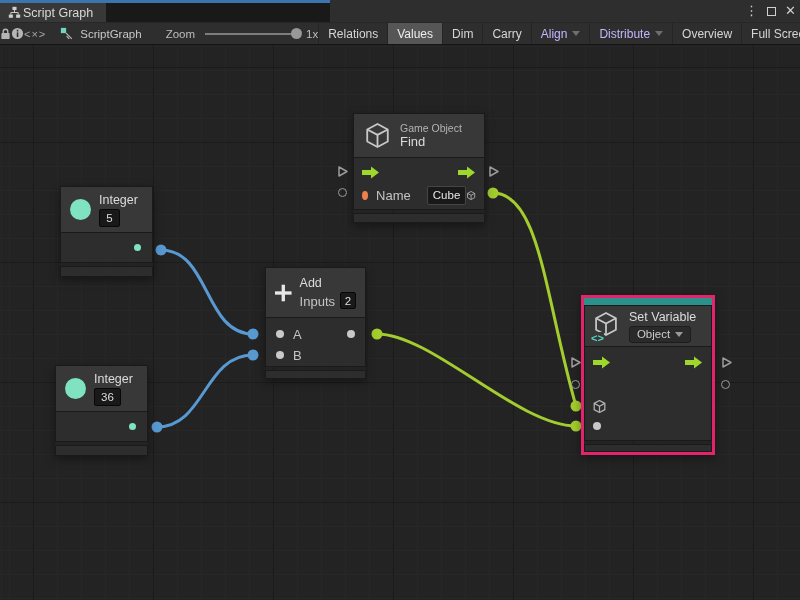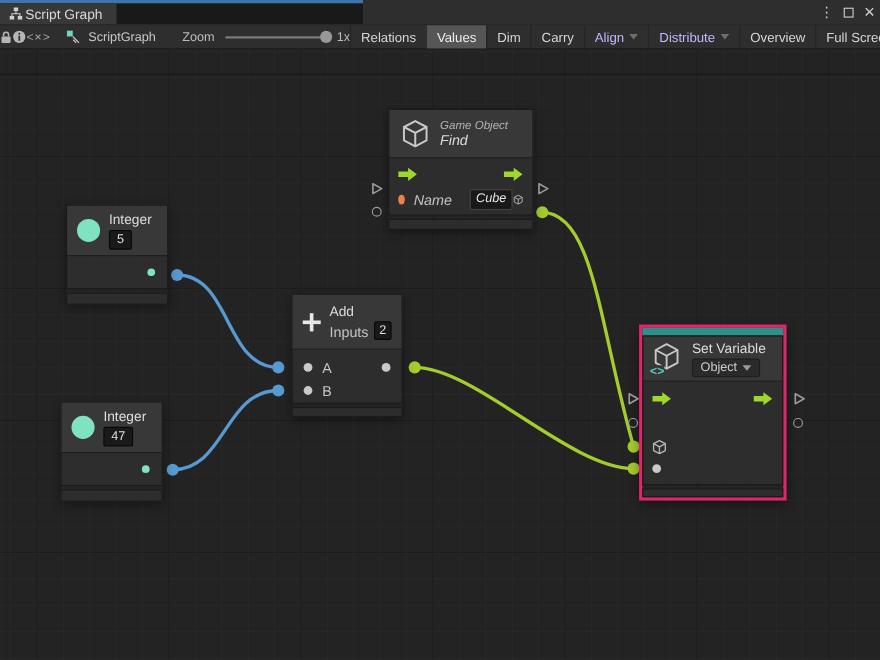--- a/index.html
+++ b/index.html
@@ -187,21 +187,21 @@
         <span class="dot" style="position:absolute; right:11px; top:11px; width:7px; height:7px; background:#7fe3c1;"></span>
       </div>
       <div class="nsec nfoot" style="height:11px;"></div>
     </div>
 
     <div class="node" style="left:55px; top:320px; width:93px;">
       <div class="nsec nhead" style="height:47px;">
         <span class="dot" style="width:21px;height:21px;background:#7fe3c1;"></span>
         <div>
           <div class="ntitle">Integer</div>
-          <div class="valbox" style="width:27px;height:18px;margin-top:2px;">47</div>
+          <div class="valbox" style="width:27px;height:18px;margin-top:2px;">36</div>
         </div>
       </div>
       <div class="nsec nbody" style="height:30px;">
         <span class="dot" style="position:absolute; right:11px; top:11px; width:7px; height:7px; background:#7fe3c1;"></span>
       </div>
       <div class="nsec nfoot" style="height:11px;"></div>
     </div>
 
     <div class="node" style="left:265px; top:222px; width:101px;">
       <div class="nsec nhead" style="height:51px;">
@@ -224,21 +224,21 @@
           <span class="dot" style="width:8px;height:8px;background:#c9c9c9;margin-left:auto;"></span>
         </div>
         <div class="row" style="top:29px; height:16px; padding:0 10px;">
           <span class="dot" style="width:8px;height:8px;background:#c9c9c9;"></span>
           <span class="nlabel" style="margin-left:9px;">B</span>
         </div>
       </div>
       <div class="nsec nfoot" style="height:9px;"></div>
     </div>
 
-    <div class="node" style="left:353px; top:54px; width:132px;font-style:italic;">
+    <div class="node" style="left:353px; top:68px; width:132px;">
       <div class="nsec nhead" style="height:45px;">
         <svg width="29" height="29" viewBox="0 0 24 24" fill="none" stroke="#c8c8c8" stroke-width="1.5" stroke-linejoin="round">
           <path d="M12 2.5 L20.5 7 V17 L12 21.5 L3.5 17 V7 Z"></path>
           <path d="M3.5 7 L12 11.5 L20.5 7 M12 11.5 V21.5"></path>
         </svg>
         <div>
           <div class="ncat">Game Object</div>
           <div class="ntitle" style="font-size:13px;">Find</div>
         </div>
       </div>

